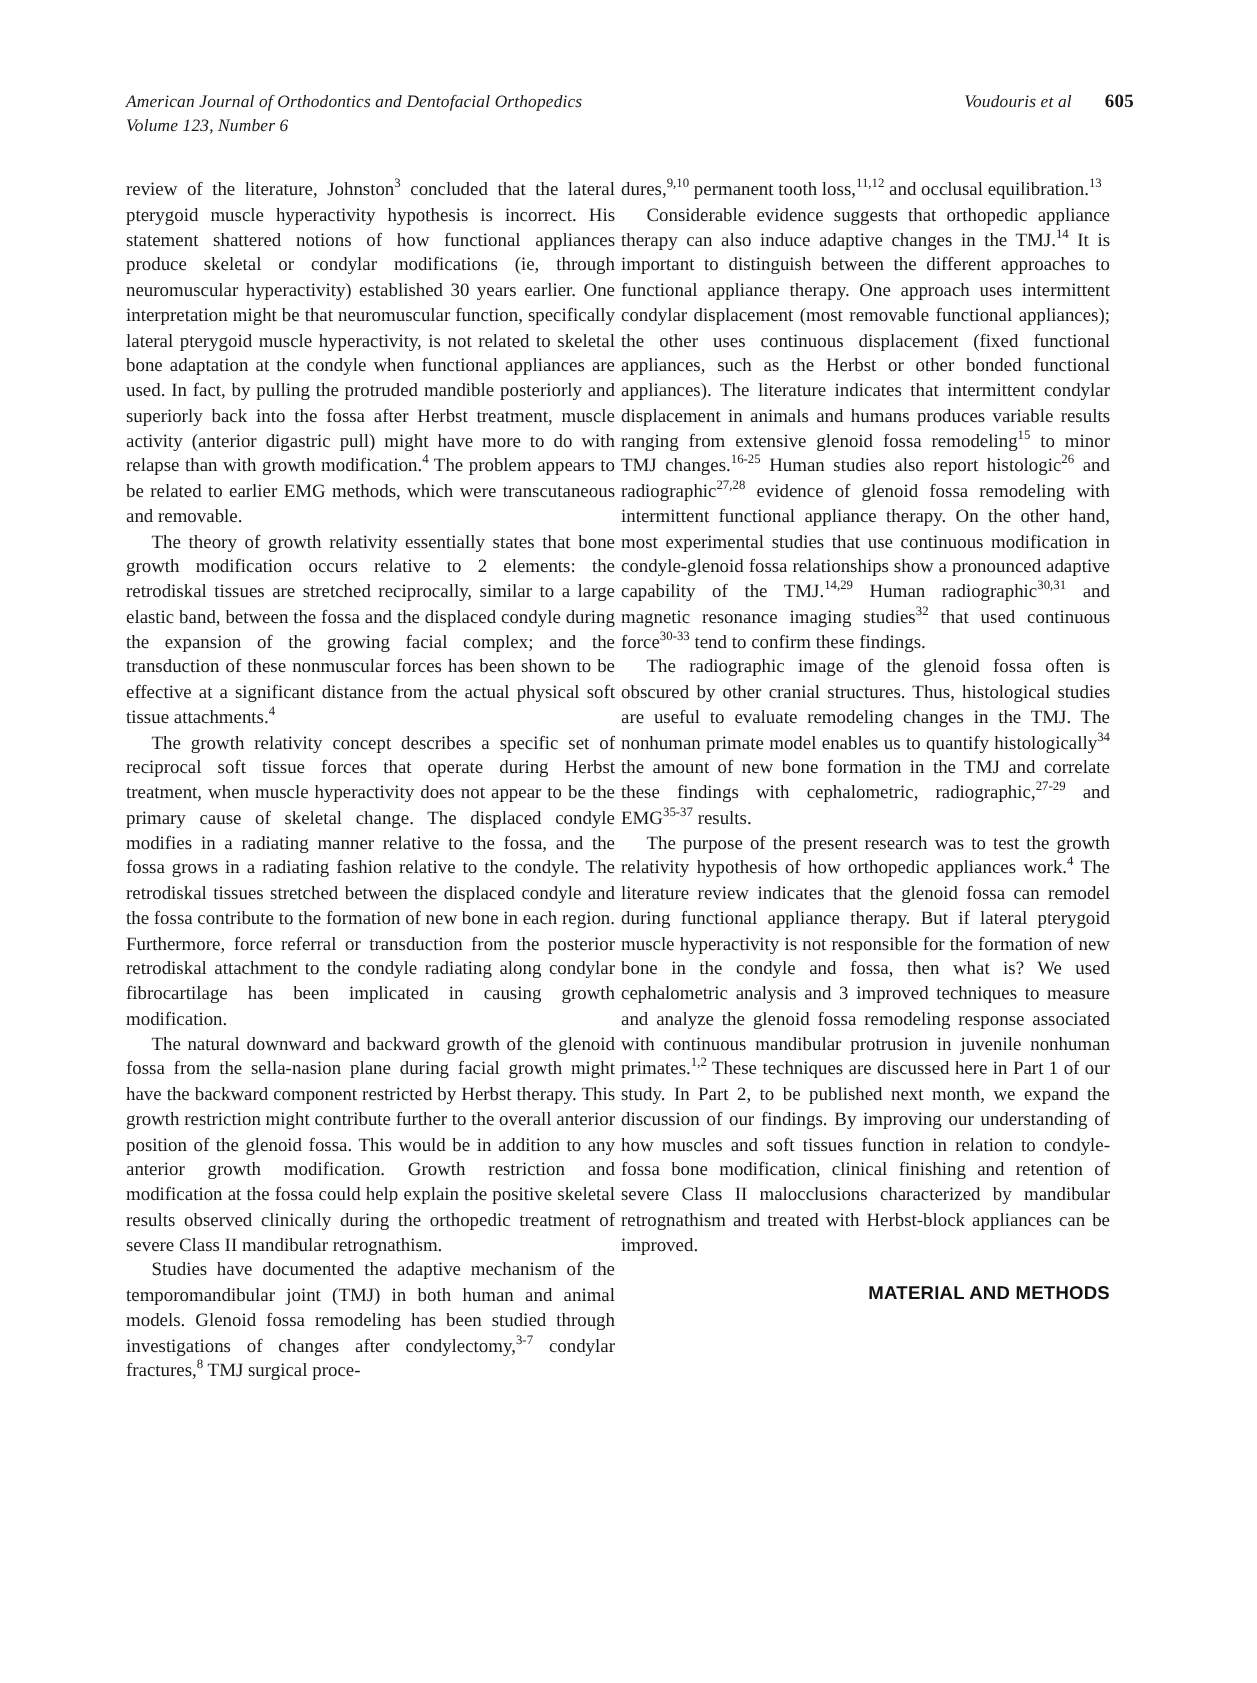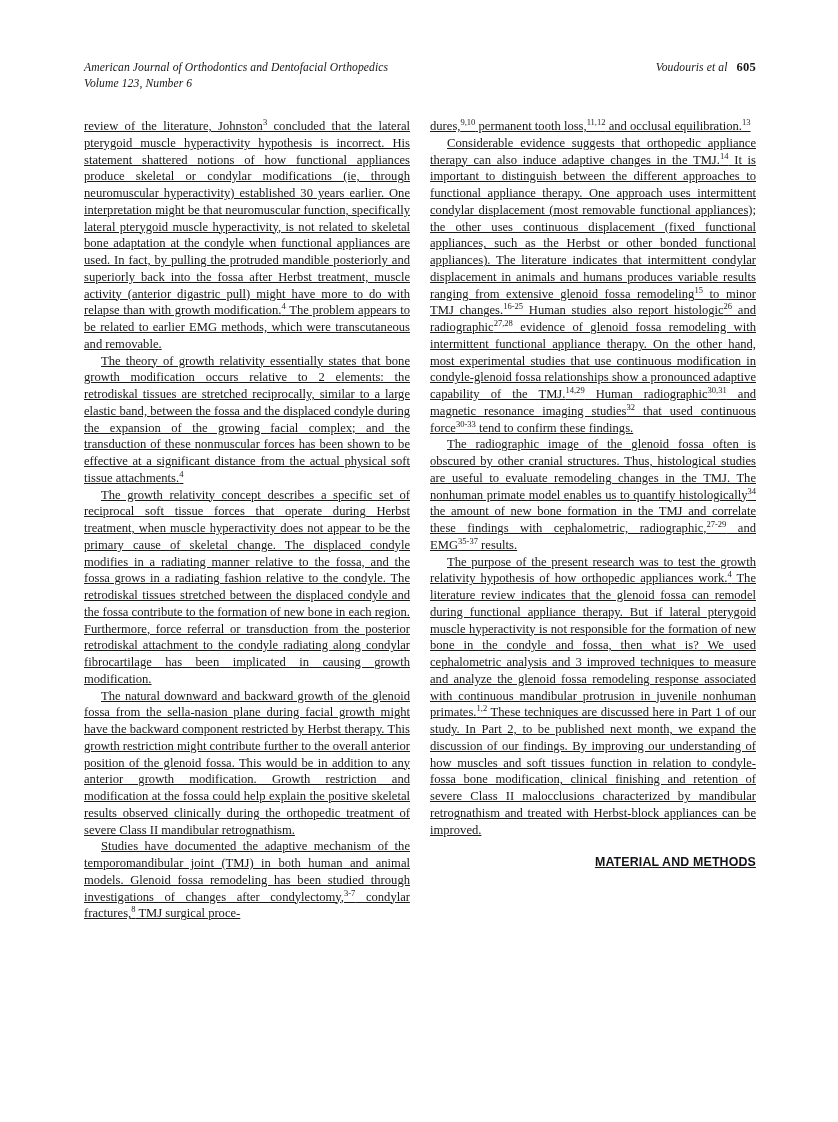--- a/index.html
+++ b/index.html
@@ -53,34 +53,33 @@
     padding-top: 0px;
   }
   .rh-authors {
     font-style: italic;
     letter-spacing: 0.1px;
   }
   .rh-page {
     font-weight: bold;
     font-style: normal;
     font-size: 12.6px;
-    margin-left: 9px;
+    margin-left: 22px;
     letter-spacing: 0.2px;
   }
 
   
   .columns {
     position: absolute;
     left: 84px;
     top: 118px;
     width: 672px;
     height: 950px;
     display: flex;
-    gap: 20px;
-    text-decoration: underline;
+    gap: 4px;
   }
   .col {
     width: 326px;
     flex: 0 0 326px;
   }
 
   p.para {
     margin: 0;
     font-size: 12.6px;
     line-height: 16.75px;

